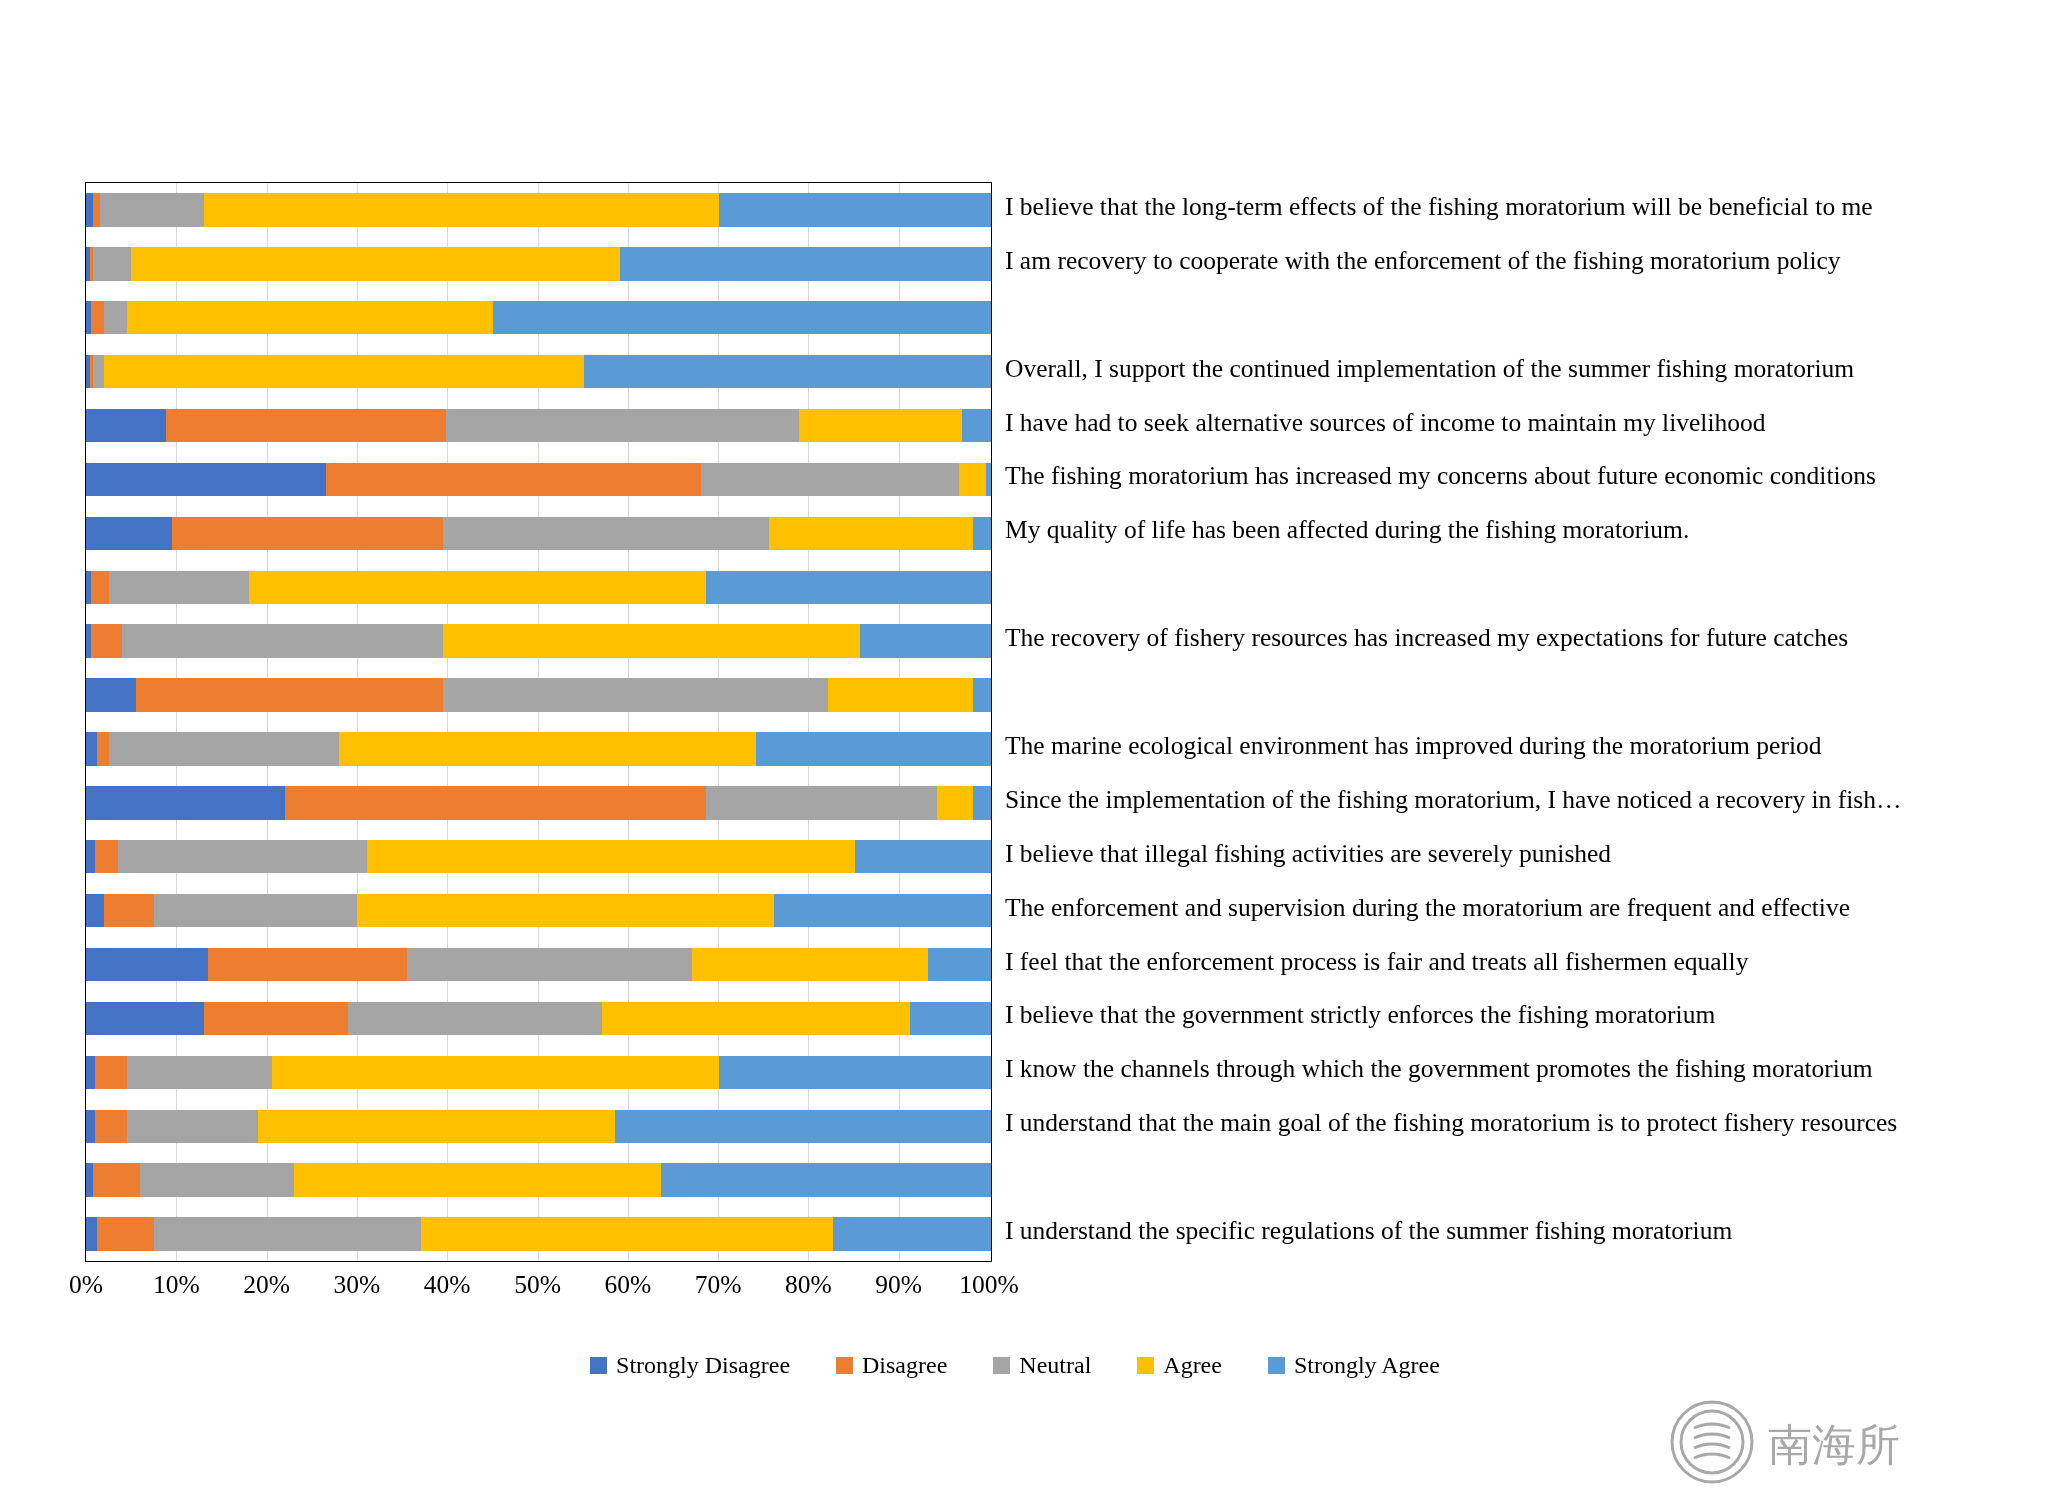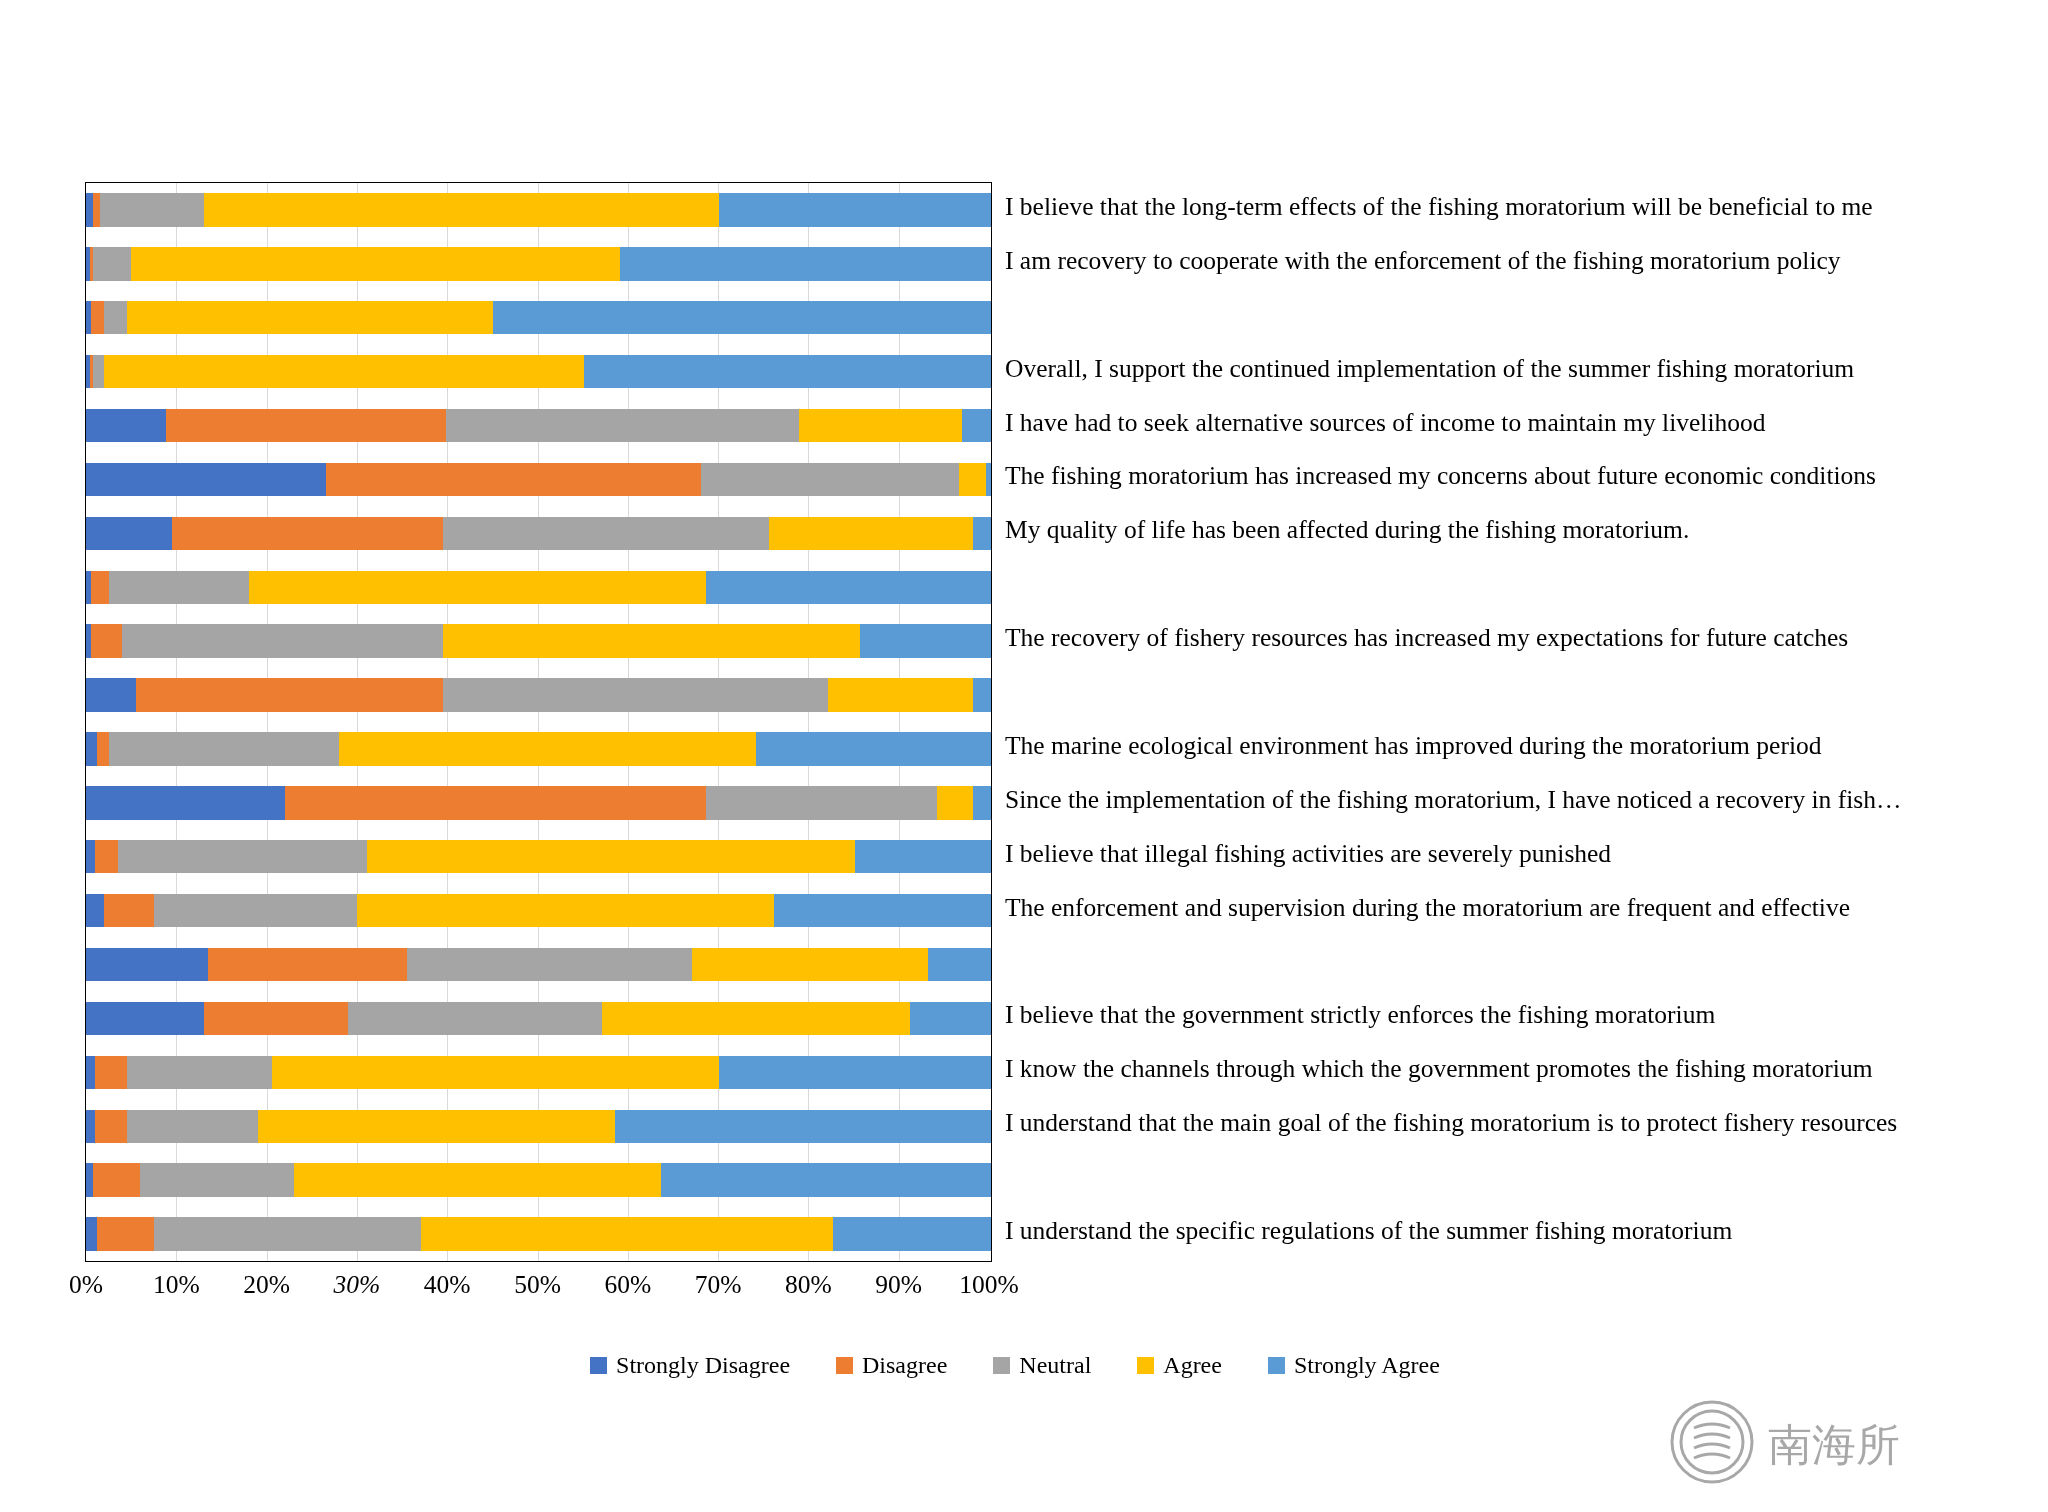--- a/index.html
+++ b/index.html
@@ -312,31 +312,32 @@
       <div class="cat-label" style="top: 64.85px;">I am recovery to cooperate with the enforcement of the fishing moratorium policy</div>
       <div class="cat-label" style="top: 172.65px;">Overall, I support the continued implementation of the summer fishing moratorium</div>
       <div class="cat-label" style="top: 226.55px;">I have had to seek alternative sources of income to maintain my livelihood</div>
       <div class="cat-label" style="top: 280.45px;">The fishing moratorium has increased my concerns about future economic conditions</div>
       <div class="cat-label" style="top: 334.35px;">My quality of life has been affected during the fishing moratorium.</div>
       <div class="cat-label" style="top: 442.15px;">The recovery of fishery resources has increased my expectations for future catches</div>
       <div class="cat-label" style="top: 549.95px;">The marine ecological environment has improved during the moratorium period</div>
       <div class="cat-label" style="top: 603.85px;">Since the implementation of the fishing moratorium, I have noticed a recovery in fish…</div>
       <div class="cat-label" style="top: 657.75px;">I believe that illegal fishing activities are severely punished</div>
       <div class="cat-label" style="top: 711.65px;">The enforcement and supervision during the moratorium are frequent and effective</div>
+      <div class="cat-label" style="top: 765.55px;">I feel that the enforcement process is fair and treats all fishermen equally</div>
       <div class="cat-label" style="top: 819.45px;">I believe that the government strictly enforces the fishing moratorium</div>
       <div class="cat-label" style="top: 873.35px;">I know the channels through which the government promotes the fishing moratorium</div>
       <div class="cat-label" style="top: 927.25px;">I understand that the main goal of the fishing moratorium is to protect fishery resources</div>
       <div class="cat-label" style="top: 1035.05px;">I understand the specific regulations of the summer fishing moratorium</div>
     </div>
 
   <div id="x-axis">
       <div class="x-tick" style="left: 1px;">0%</div>
       <div class="x-tick" style="left: 91.3px;">10%</div>
       <div class="x-tick" style="left: 181.6px;">20%</div>
-      <div class="x-tick" style="left: 271.9px; font-style: italic;">30%</div>
+      <div class="x-tick" style="left: 271.9px;">30%</div>
       <div class="x-tick" style="left: 362.2px;">40%</div>
       <div class="x-tick" style="left: 452.5px;">50%</div>
       <div class="x-tick" style="left: 542.8px;">60%</div>
       <div class="x-tick" style="left: 633.1px;">70%</div>
       <div class="x-tick" style="left: 723.4px;">80%</div>
       <div class="x-tick" style="left: 813.7px;">90%</div>
       <div class="x-tick" style="left: 904px;">100%</div>
     </div>
 
   <div id="legend">

